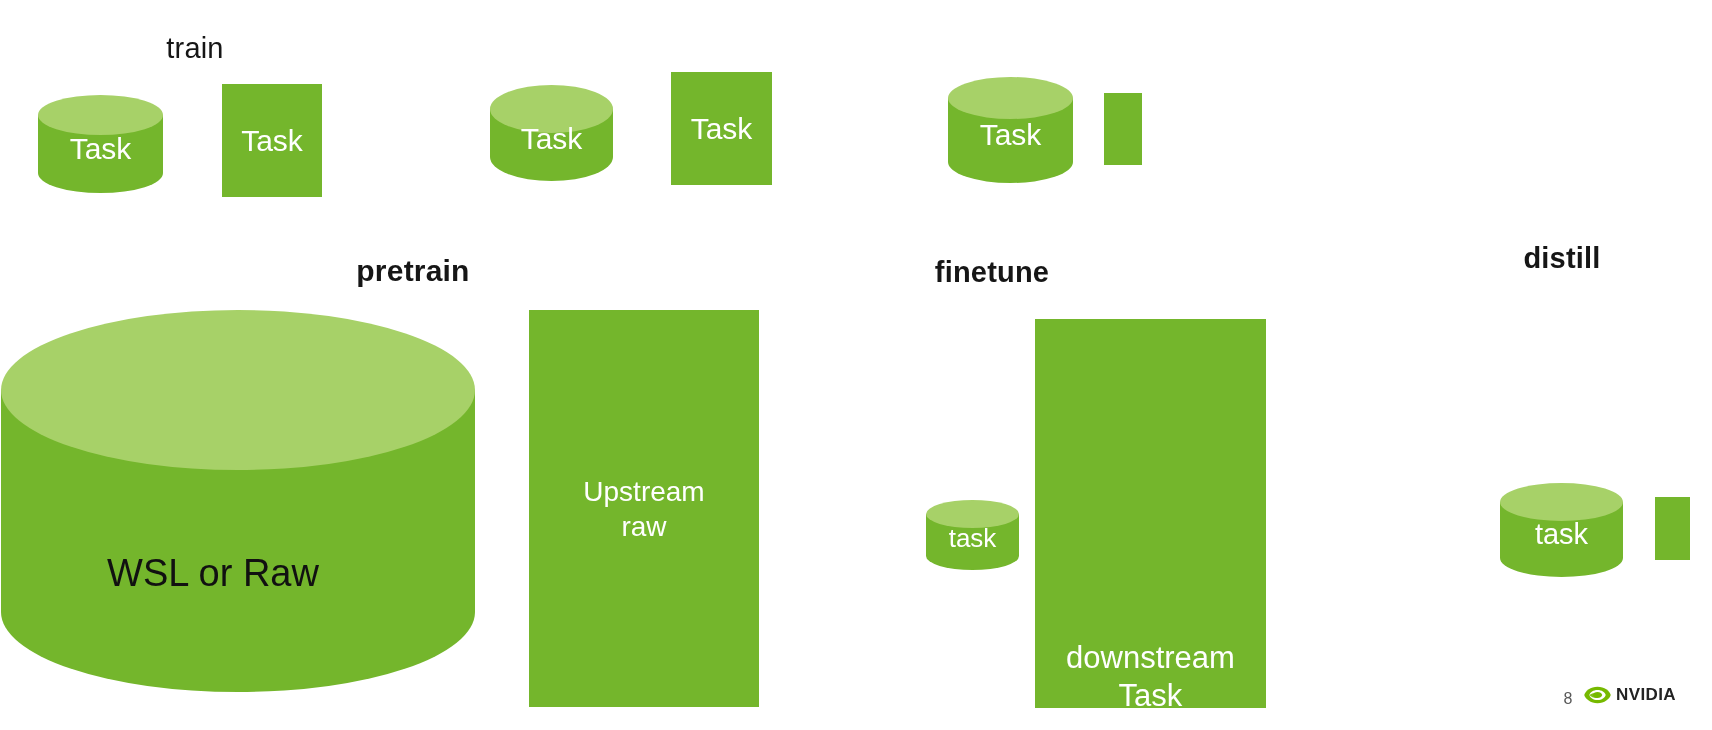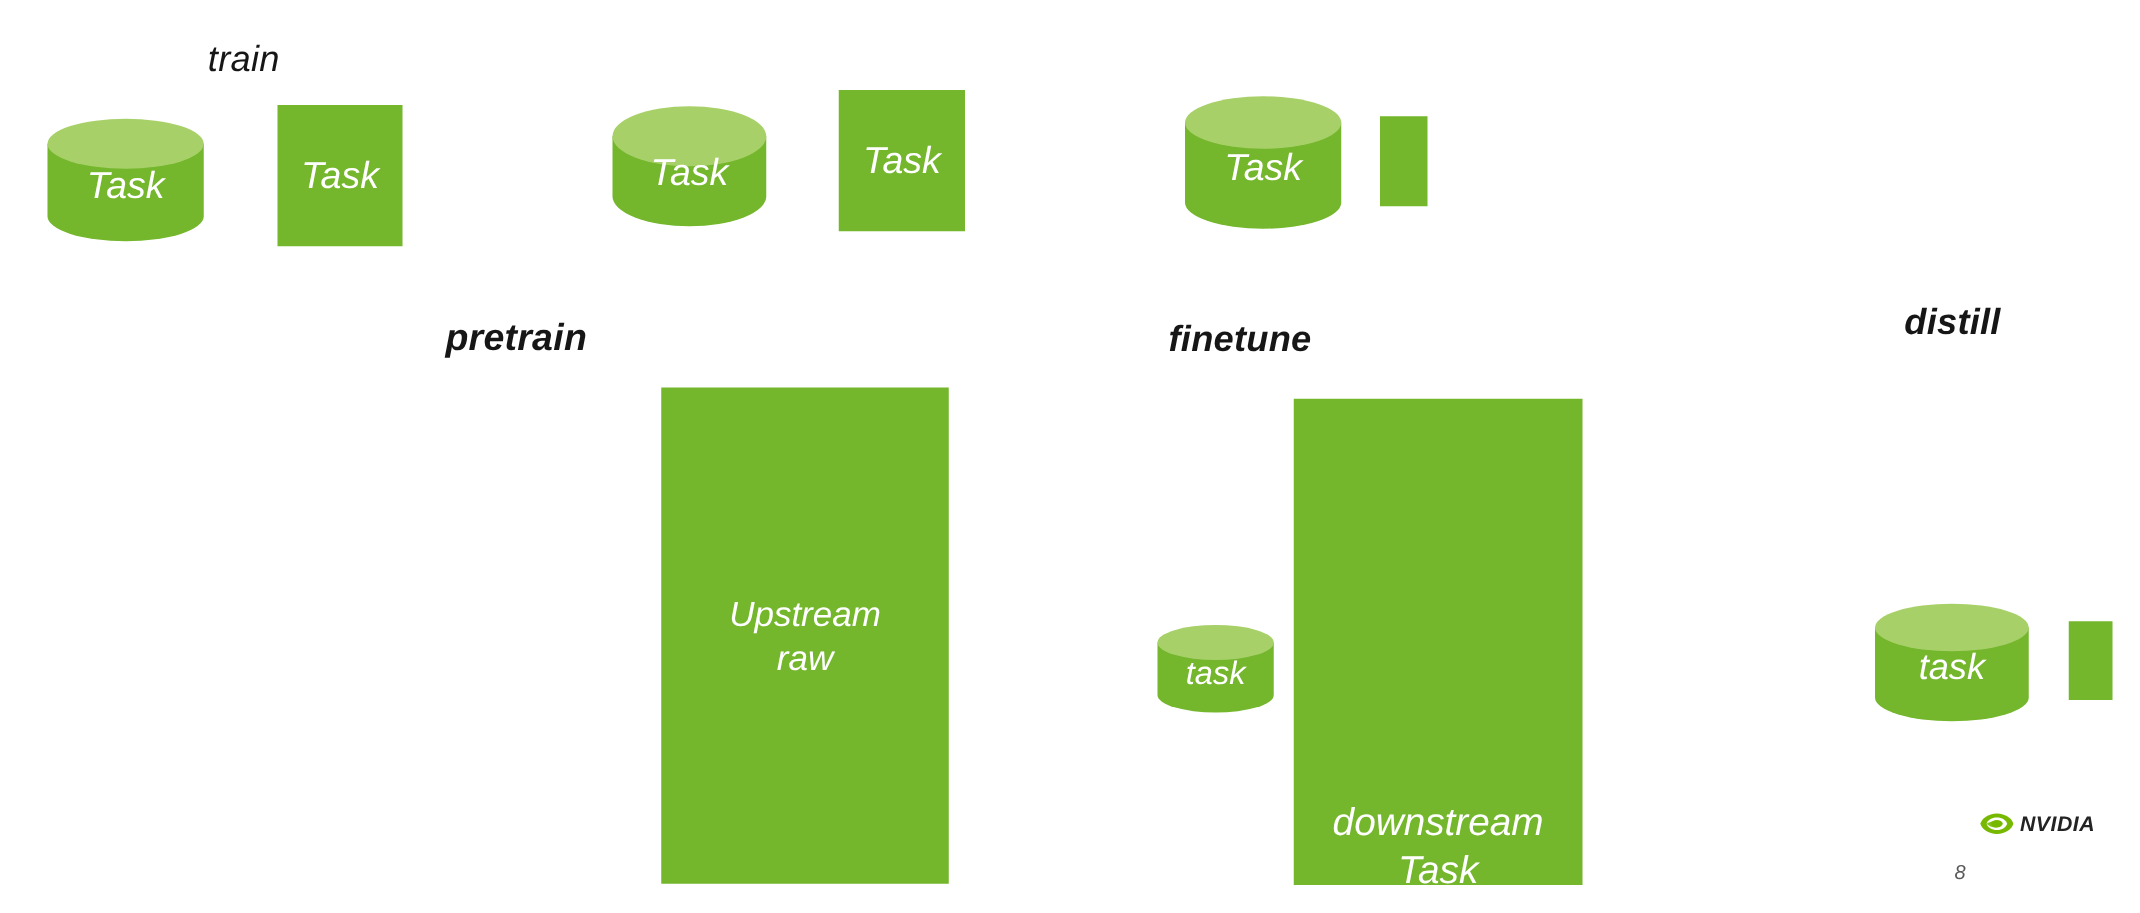--- a/index.html
+++ b/index.html
@@ -6,21 +6,20 @@
   body {
     font-family: "Liberation Sans", "DejaVu Sans", sans-serif;
     background: #ffffff;
   }
   .slide {
     position: relative;
     width: 1712px;
     height: 708px;
     background: #ffffff;
     overflow: hidden;
-    font-style: italic;
   }
 
   
   .stage-label {
     position: absolute;
     color: #161616;
     font-size: 29px;
     text-align: center;
     white-space: nowrap;
     letter-spacing: 0.2px;
@@ -86,23 +85,23 @@
     left: 1558px;
     top: 690px;
     width: 20px;
     text-align: center;
     font-size: 16px;
     color: #595959;
   }
   .brand {
     position: absolute;
     left: 1584px;
-    top: 650px;
+    top: 686px;
     display: flex;
-    align-items: center;
+    align-items: flex-start;
     gap: 5px;
   }
   .brand-word {
     font-size: 17px;
     font-weight: 800;
     color: #232323;
     letter-spacing: 0.4px;
     line-height: 1;
   }
 </style>
@@ -137,20 +136,25 @@
   <div class="cyl" style="left:948px; top:77px; width:125px; height:106px; --r:21px;">
     <div class="cyl-body"></div>
     <div class="cyl-top"></div>
     <div class="cyl-label" style="font-size:30px;">Task</div>
   </div>
 
   <div class="box" style="left:1104px; top:93px; width:38px; height:72px;"></div>
 
   <div class="stage-label bold" style="left:343px; top:254px; width:140px; font-size:30px;">pretrain</div>
 
+  <div class="cyl" style="left:1px; top:310px; width:474px; height:382px; --r:80px;">
+    <div class="cyl-body"></div>
+    <div class="cyl-top"></div>
+    <div class="cyl-label dark big">WSL or Raw</div>
+  </div>
 
   <div class="box" style="left:491px; top:310px; width:230px; height:397px; font-size:28px;margin-left:38px;">
     <span>
       <span class="line">Upstream</span>
       <span class="line">raw</span>
     </span>
   </div>
 
   <div class="stage-label bold" style="left:922px; top:256px; width:140px;">finetune</div>
 

